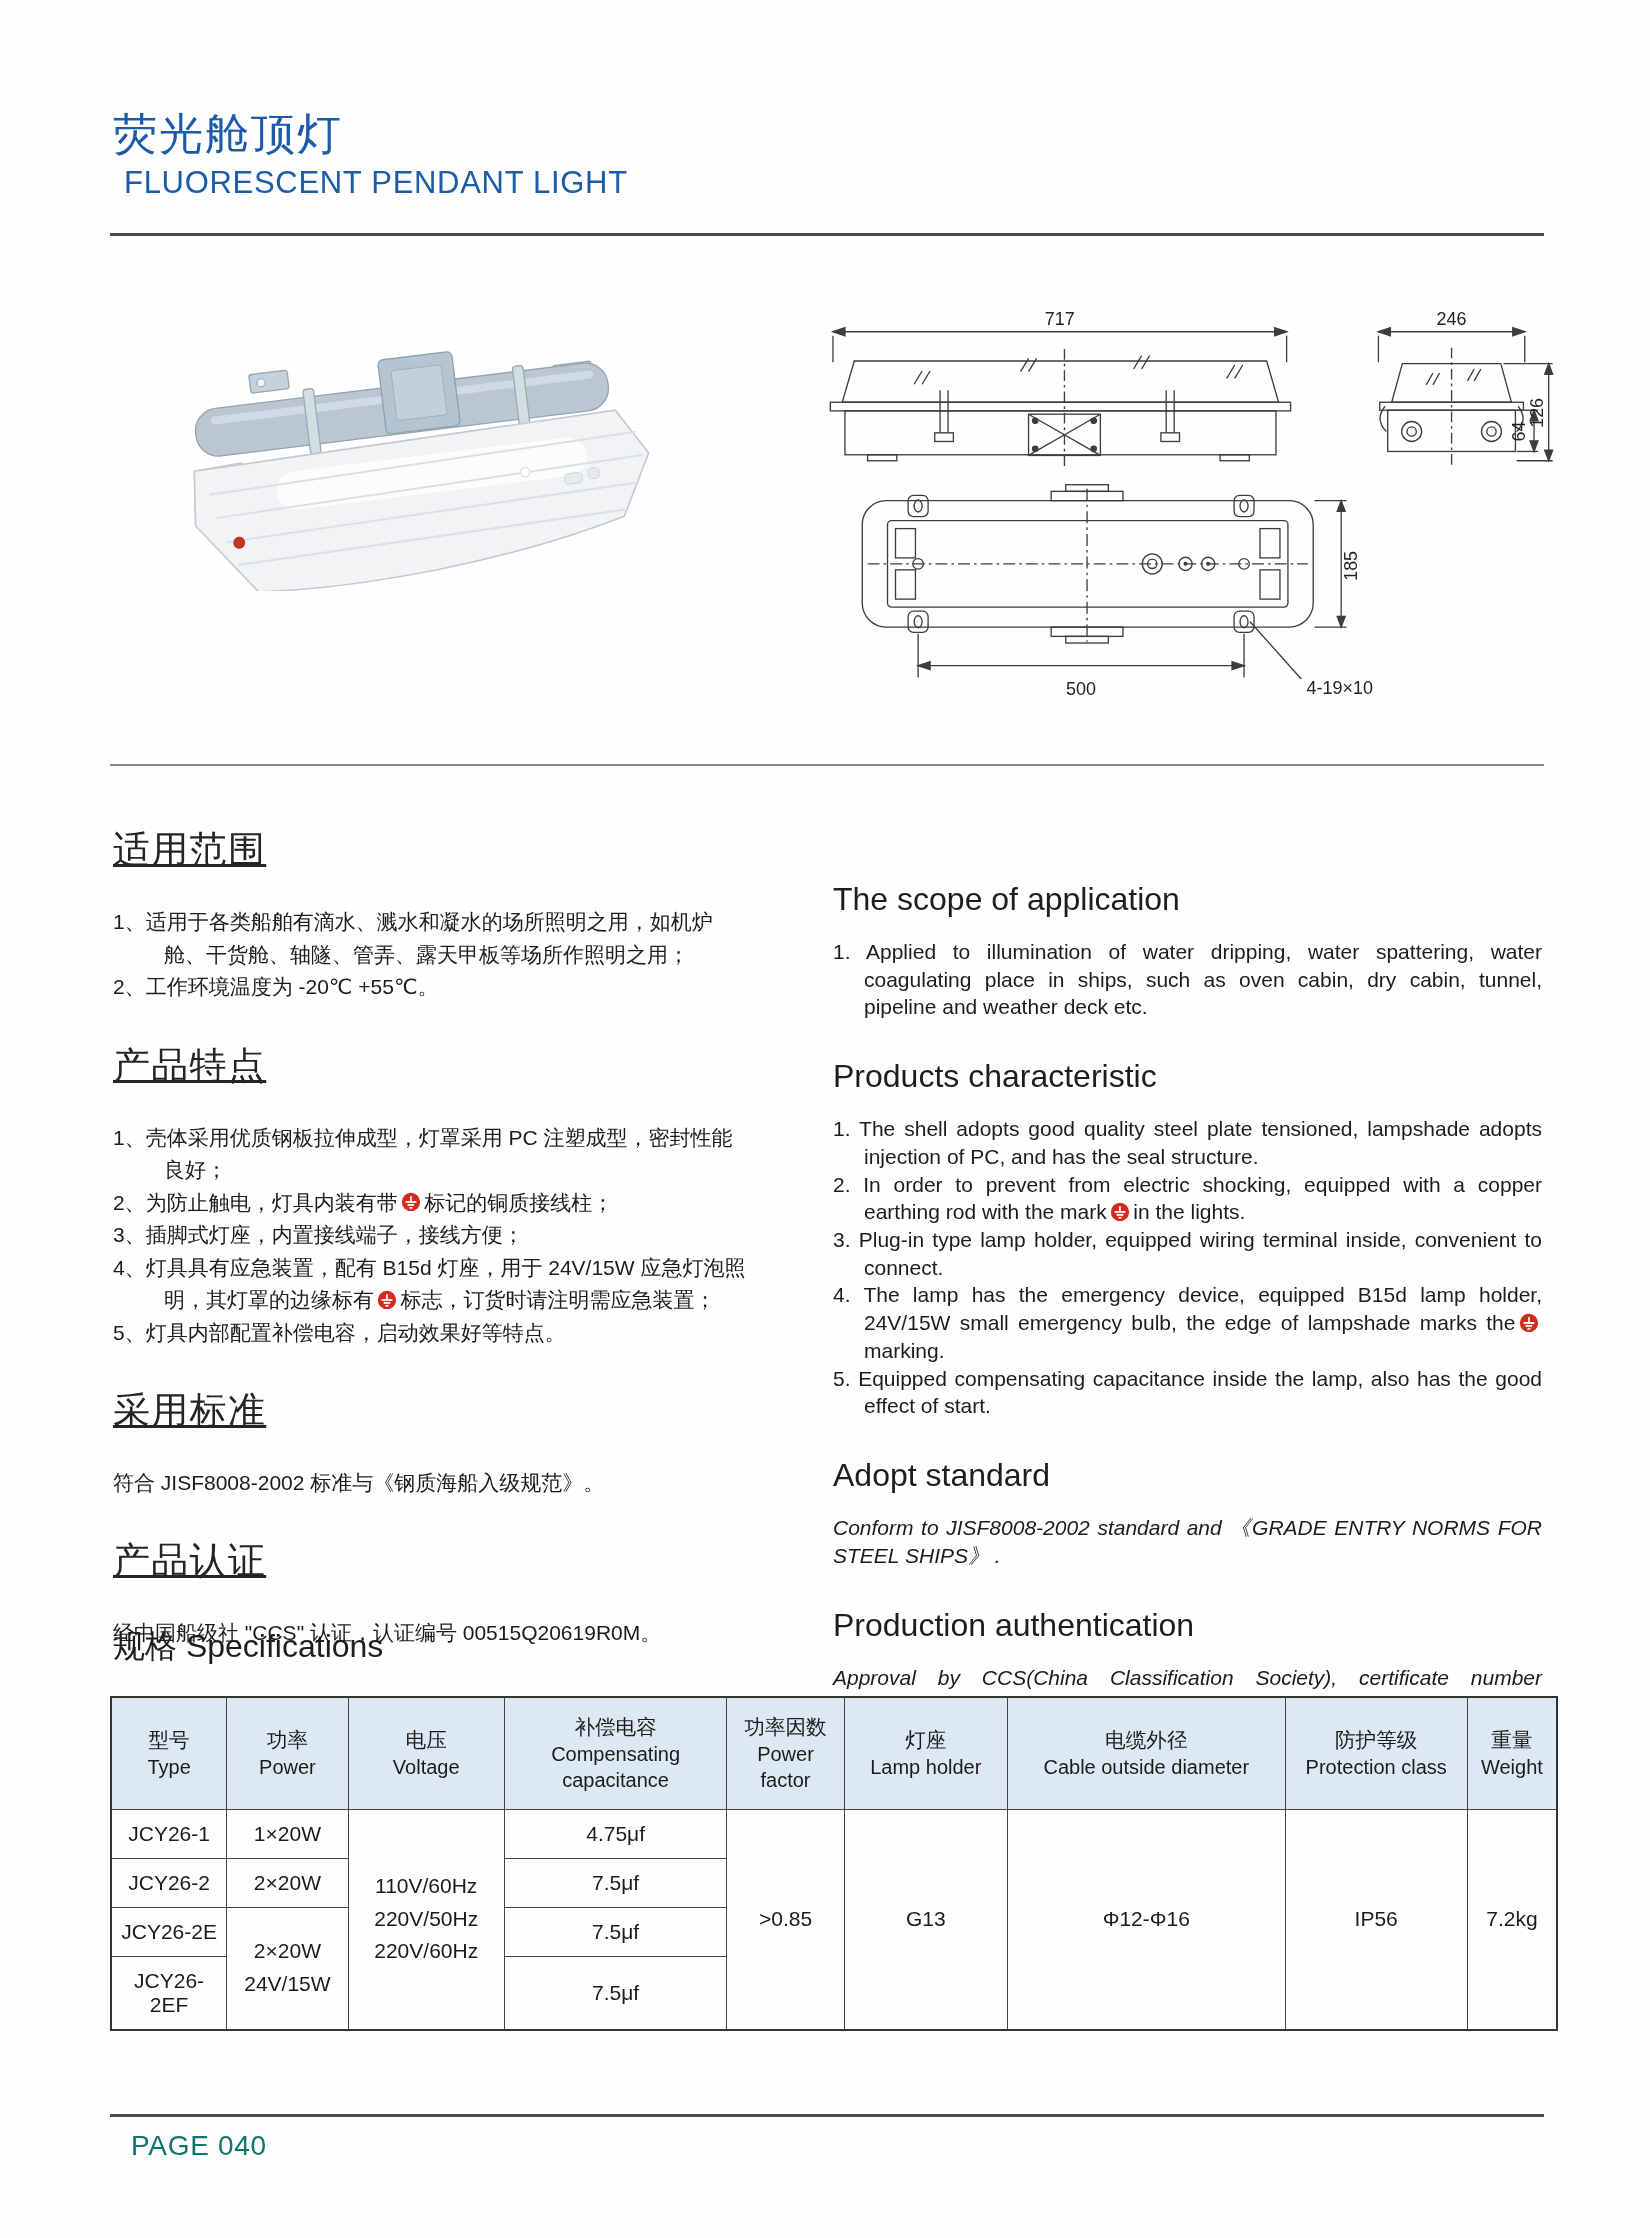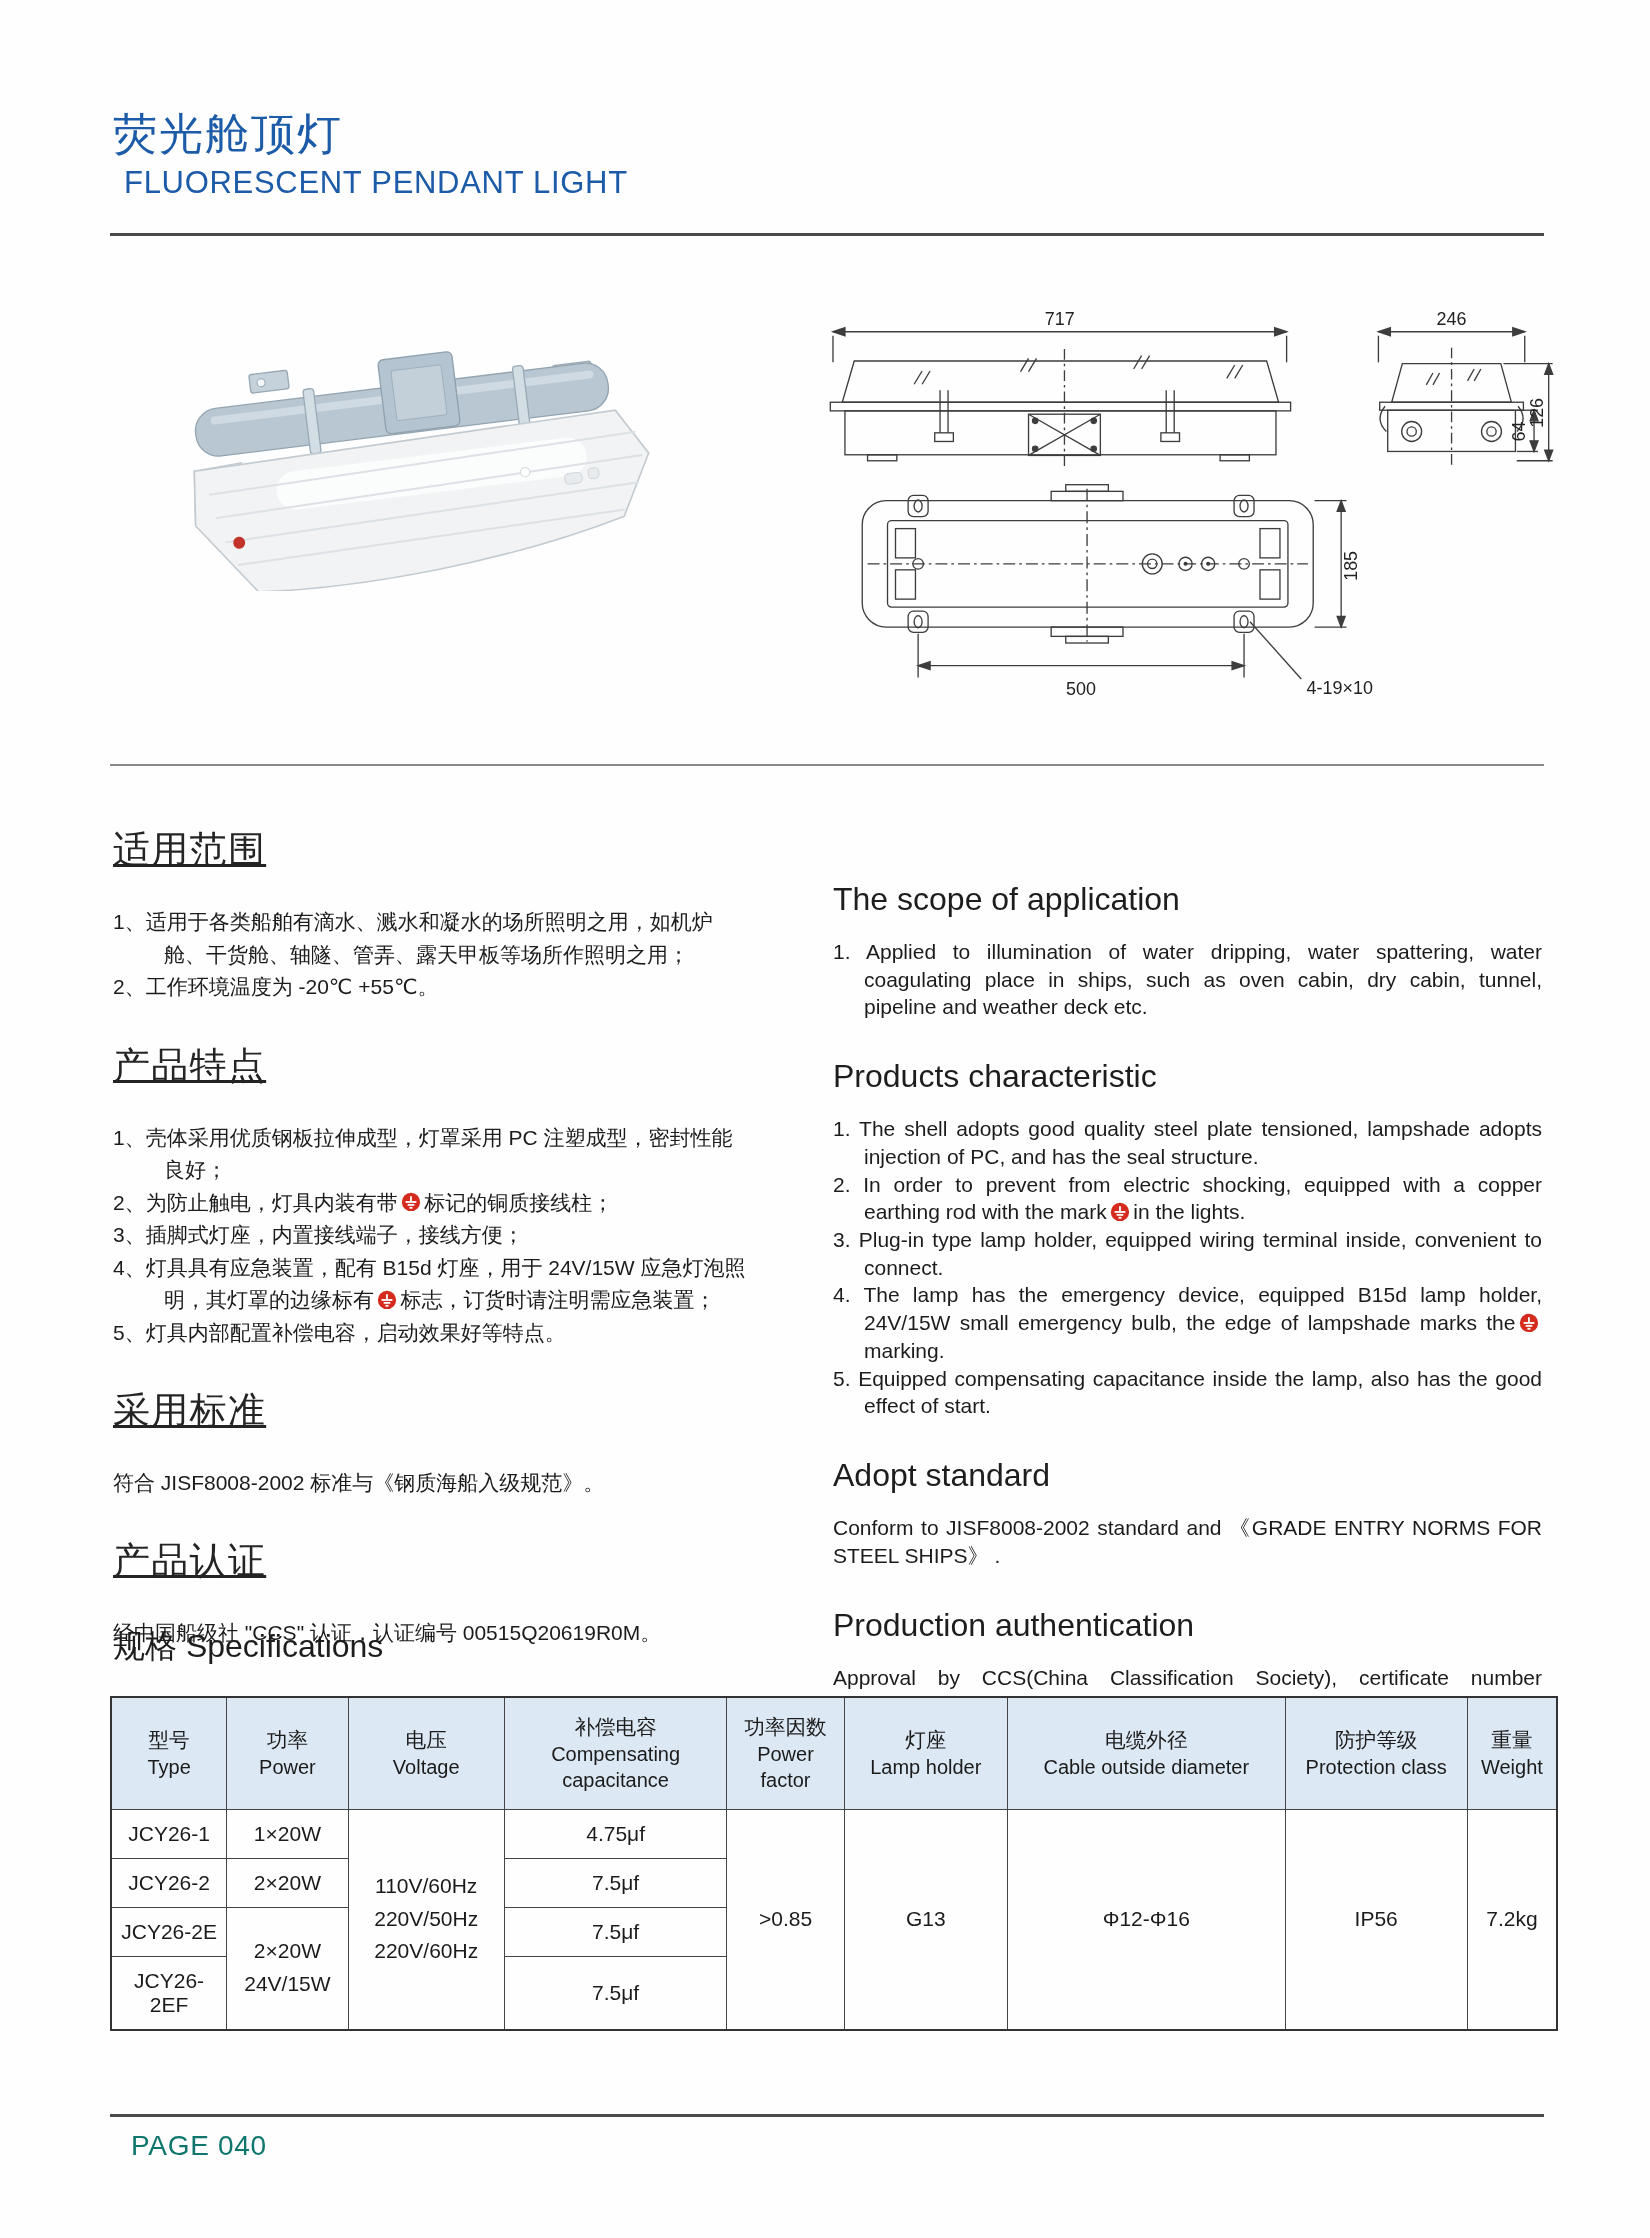--- a/index.html
+++ b/index.html
@@ -27,21 +27,21 @@
   .col { position:absolute; }
   .col-left  { left:113px;  top:825px; width:640px; }
   .col-right { left:833px; top:881px; width:709px; }
   section { margin-bottom:37px; }
   .cn-h { font-size:37px; font-weight:500; color:#242424; margin:0 0 31px; letter-spacing:1.3px;text-decoration:underline; }
   .en-h { font-size:32px; font-weight:500; color:#1d1d1d; margin:0 0 20px; }
   .list .li { font-size:21px; color:#1c1c1c; }
   .list.cn .li { line-height:1.55; padding-left:51px; text-indent:-51px; }
   .list.en .li { line-height:1.32; padding-left:31px; text-indent:-31px; text-align:justify; }
   .body-p { font-size:21px; line-height:1.5; }
-  .body-p.en { line-height:1.32; text-align:justify; }
+  .body-p.en { line-height:1.32; text-align:justify;font-style:italic; }
   .earth-icon { display:inline-block; width:0.95em; height:0.95em; vertical-align:-0.12em; margin:0 3.3px; }
 
   
   .spec-h { position:absolute; left:113px; top:1625px; font-size:32px; font-weight:500; color:#1d1d1d; }
   table.spec { position:absolute; left:110px; top:1696px; width:1448px;
                border-collapse:collapse; table-layout:fixed; }
   table.spec th, table.spec td { border:1.3px solid #444; text-align:center; vertical-align:middle; }
   table.spec th { background:#dce9f5; font-weight:400; padding:10.6px 4px; height:112px; }
   table.spec th .hcn { font-size:20.6px; line-height:1.35; }
   table.spec th .hen { font-size:20px; line-height:1.3; }

